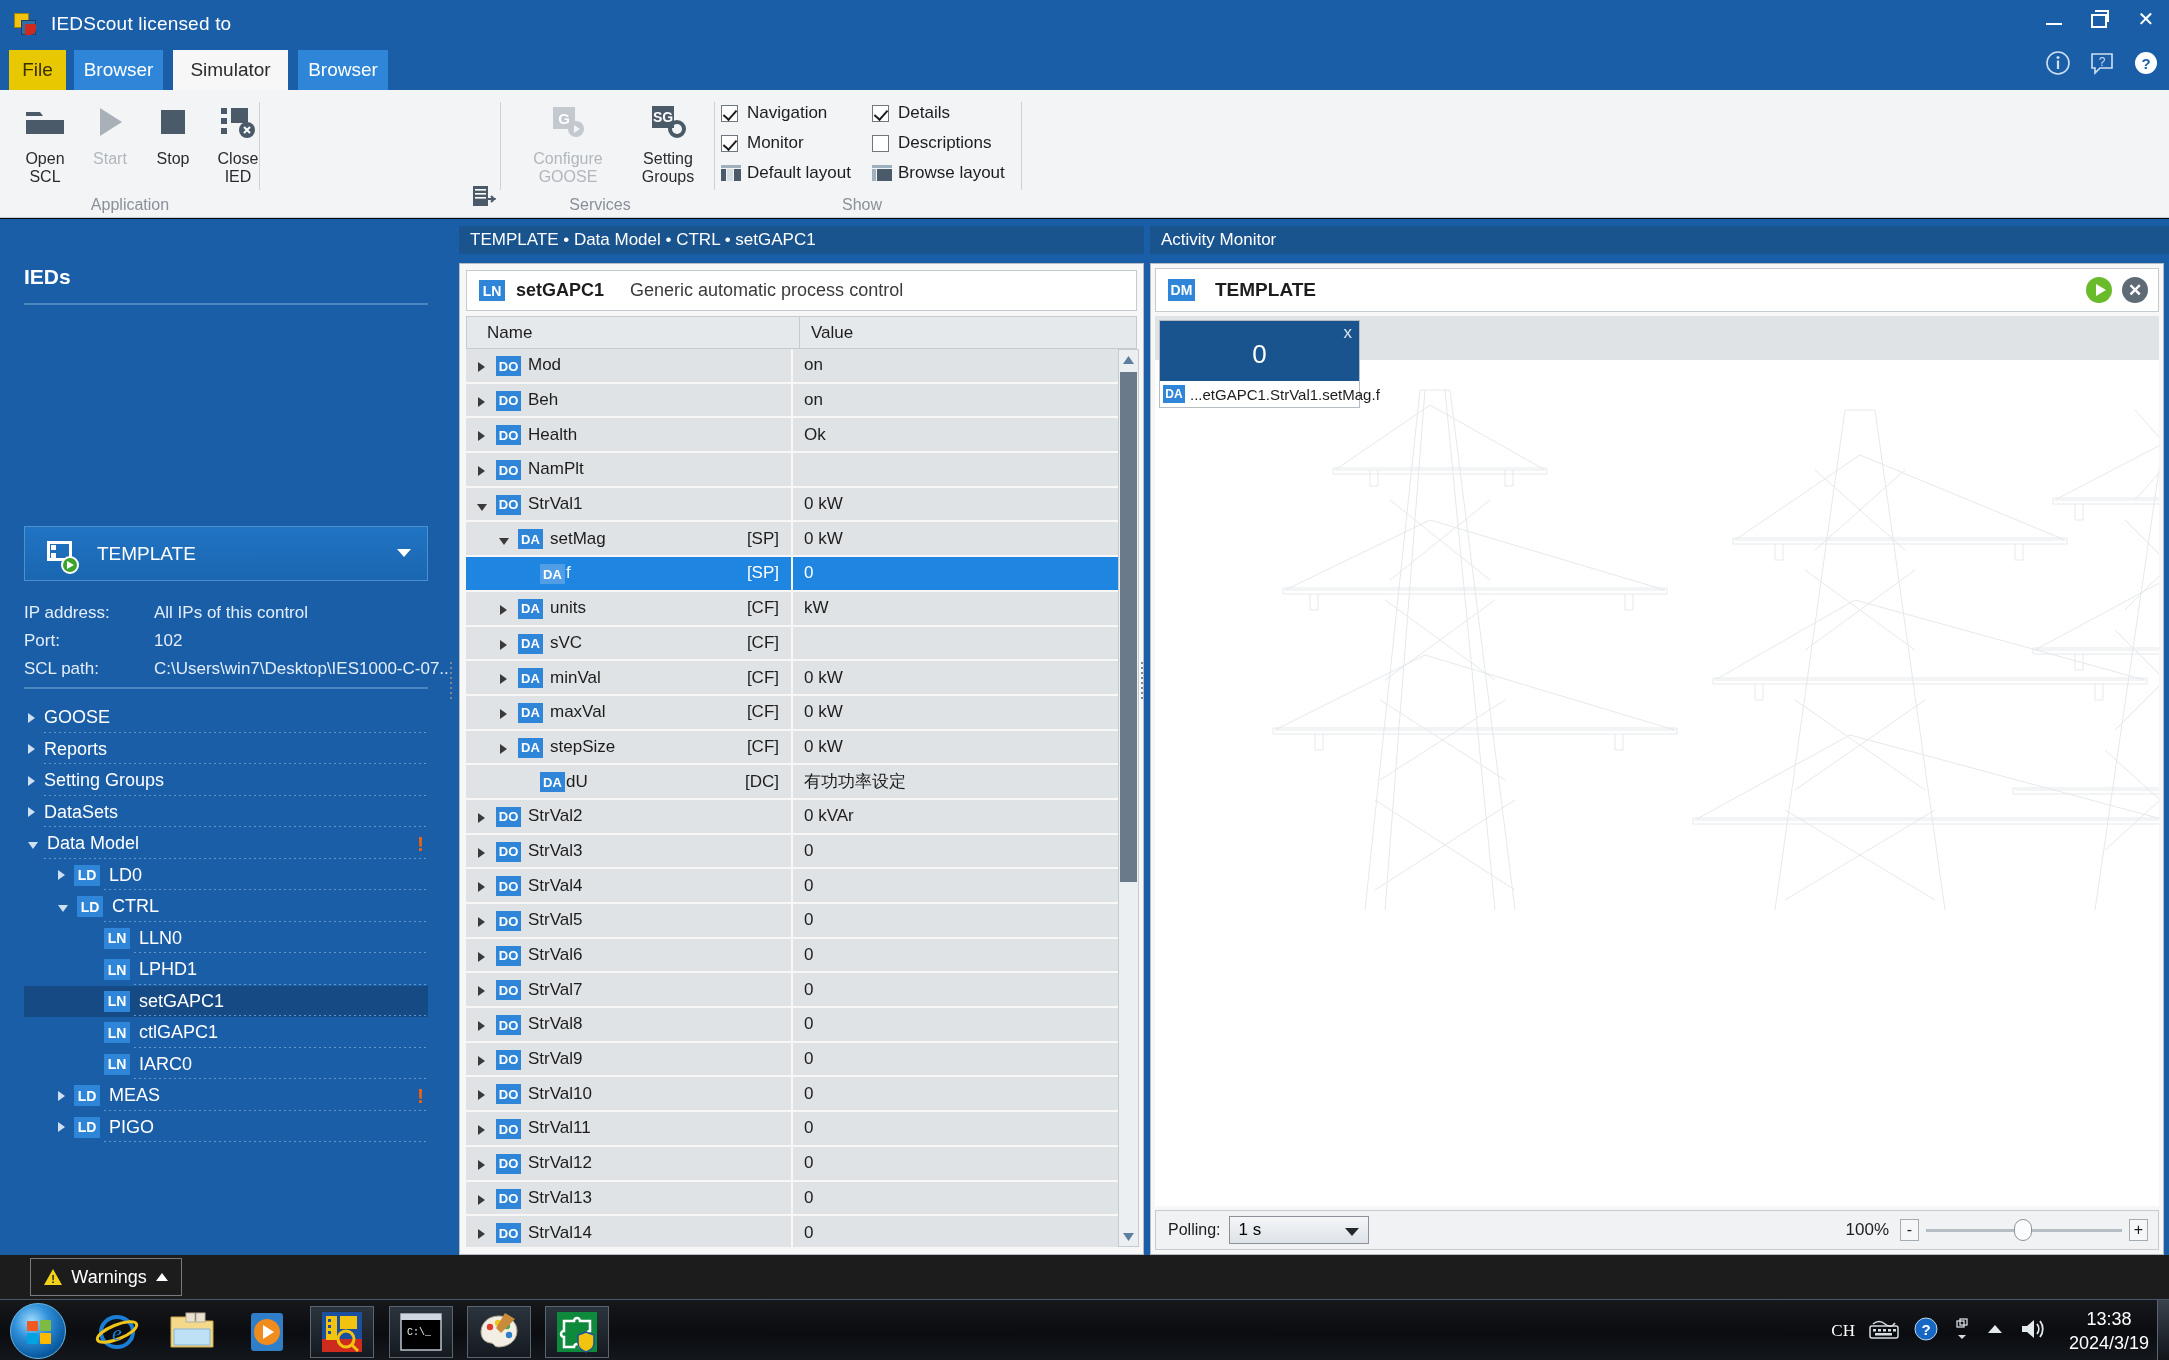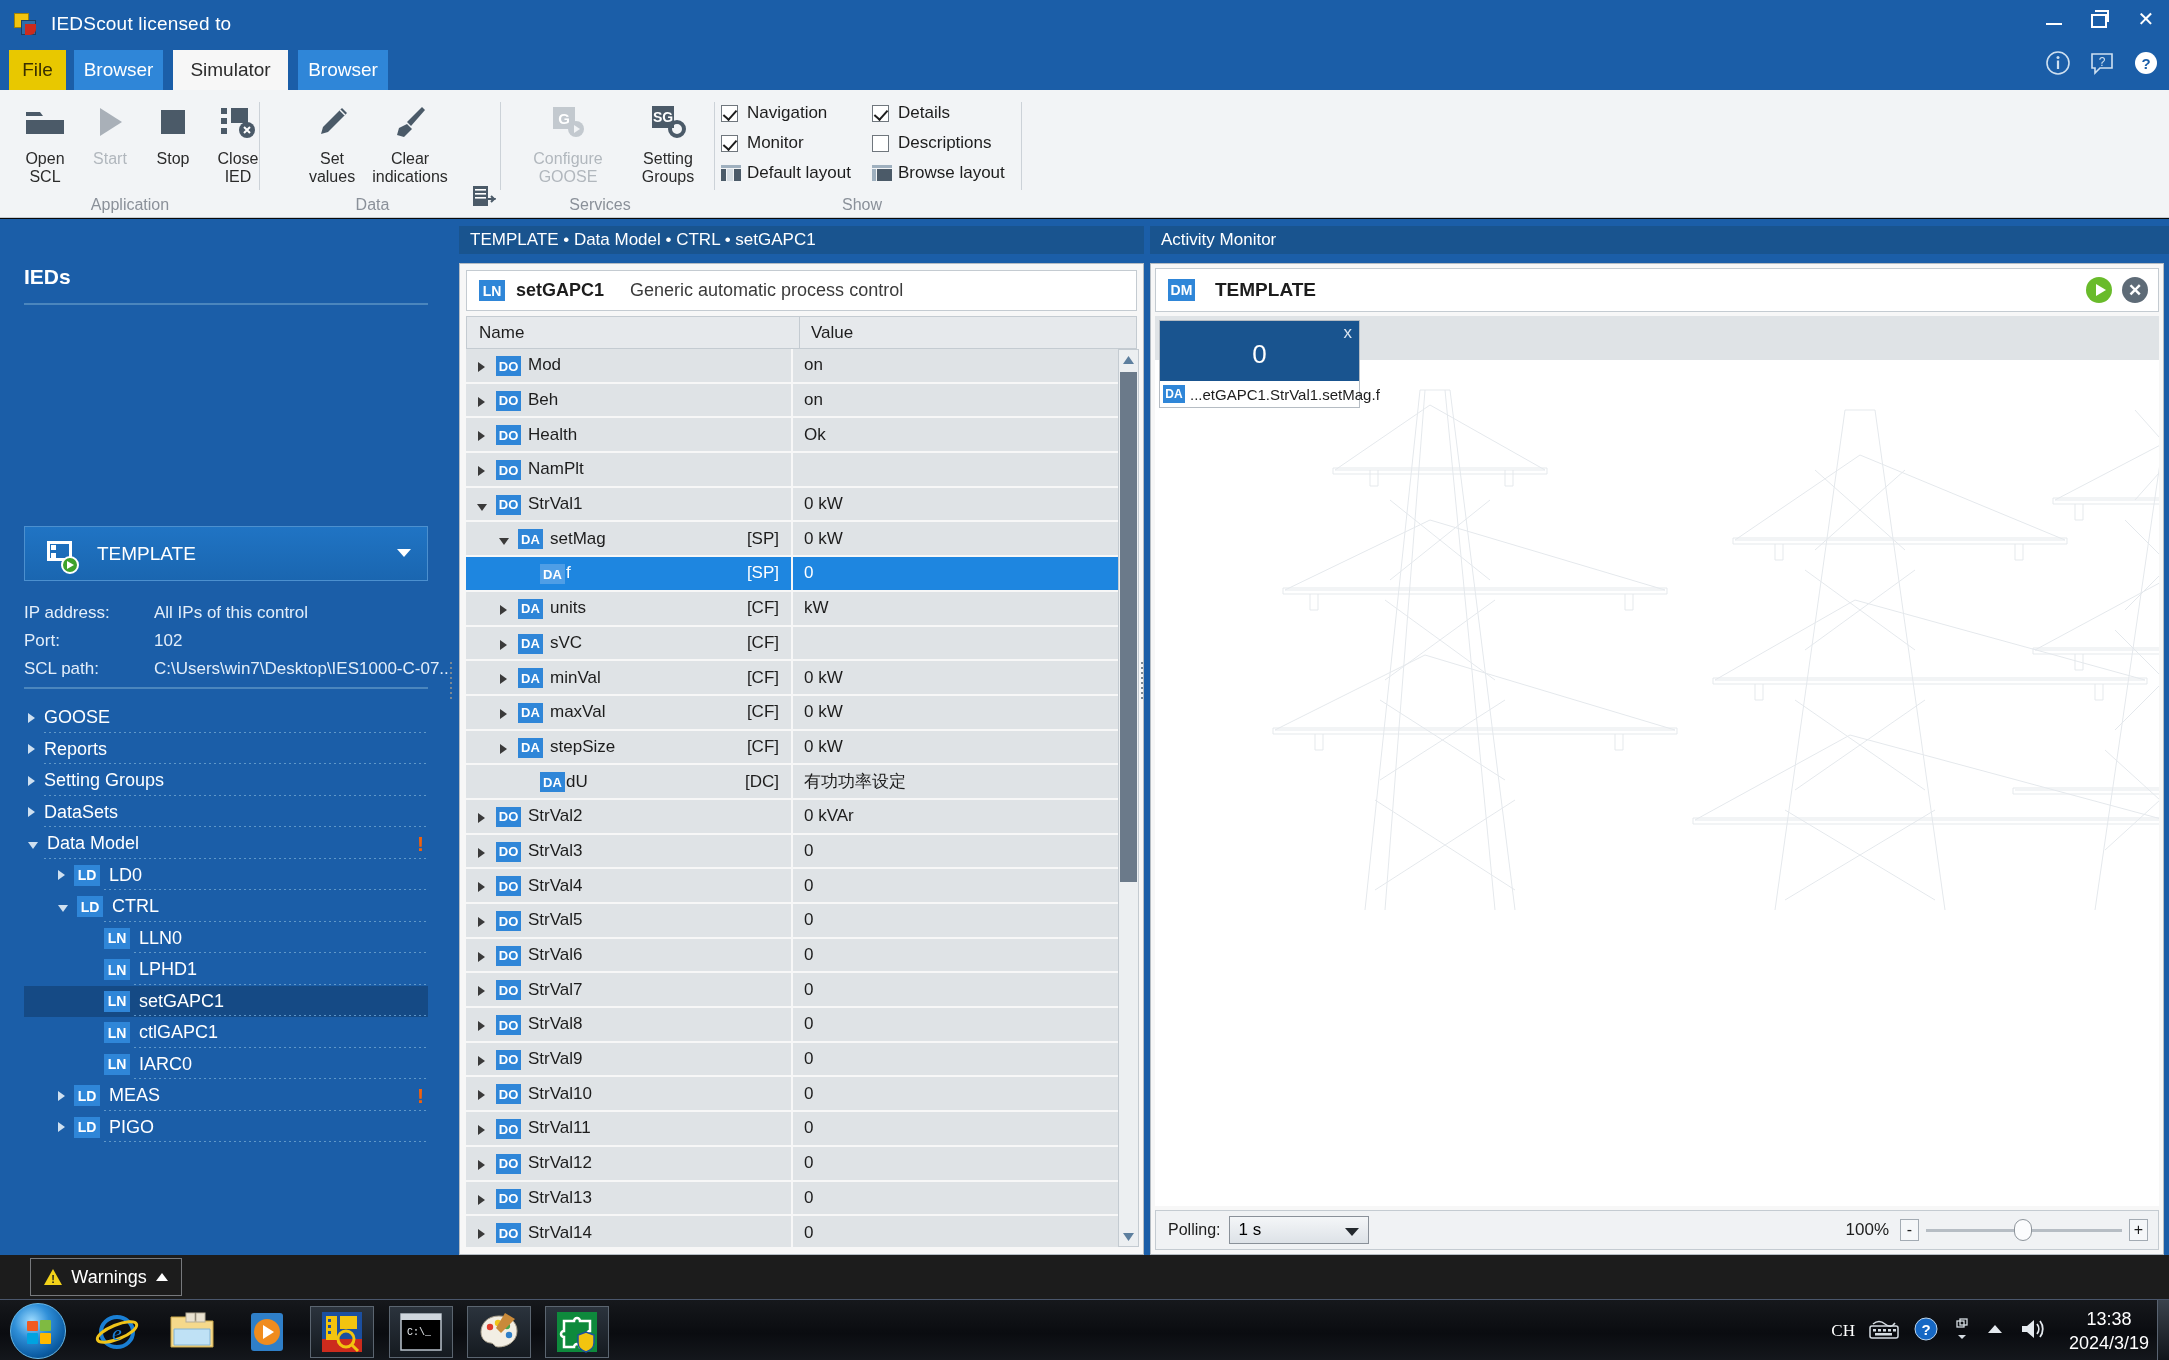--- a/index.html
+++ b/index.html
@@ -117,21 +117,21 @@
       font-size:17px; display:flex; align-items:center; padding-left:11px;}
   .cp-body { position:absolute; left:0; top:44px; width:685px; height:992px; background:#f7f7f7; border:1px solid #b5bcc3;}
   .ln-head { position:absolute; left:6px; top:6px; right:6px; height:41px; background:#fff; border:1px solid #c4cbd1;
       display:flex; align-items:center; padding-left:12px;}
   .ln-badge { background:#2f86d8; color:#fff; font-size:14px; font-weight:bold; width:26px;height:21px;
       display:inline-flex; align-items:center;justify-content:center; flex:none;}
   .ln-name { margin-left:11px; font-size:18px; font-weight:bold; color:#1d1d1d;}
   .ln-desc { margin-left:26px; font-size:18px; color:#3b3b3b;}
   .thead { position:absolute; left:6px; top:52px; right:6px; height:33px; background:#e6e9ec; border:1px solid #c4cbd1;
       display:flex; font-size:17px; color:#1d1d1d;}
-  .th-name { width:333px; display:flex; align-items:center; padding-left:12px; border-right:1px solid #c4cbd1;}
+  .th-name { width:333px; display:flex; align-items:center; padding-left:20px; border-right:1px solid #c4cbd1;}
   .th-val { flex:1; display:flex; align-items:center; padding-left:11px;}
   .tbl { position:absolute; left:6px; top:85px; width:657px; bottom:7px; overflow:hidden; background:#f7f7f7;}
   .trow { height:34.7px; display:flex; align-items:center; background:#dfe3e6; border-bottom:2px solid #f7f7f7; font-size:17px; color:#1d1d1d; cursor:pointer;}
   .trow.sel { background:#1e86e0; color:#fff; }
   .tc-name { width:327px; display:flex; align-items:center; position:relative; height:100%; border-right:2px solid #f7f7f7;}
   .tc-val { flex:1; padding-left:11px; }
   .tarrow { width:0;height:0;border-left:7px solid #3a3a3a;border-top:5px solid transparent;border-bottom:5px solid transparent; flex:none; position:absolute;}
   .tarrow.open { border:none; border-top:7px solid #3a3a3a;border-left:5px solid transparent;border-right:5px solid transparent; margin-top:3px;}
   .tbadge { position:absolute; display:inline-flex; align-items:center; justify-content:center; background:#2f86d8; color:#fff;
       font-size:13px; font-weight:bold; width:25px; height:20px;}
@@ -300,43 +300,20 @@
               <path d="M25 22 l6 6 M31 22 l-6 6" stroke="#fff" stroke-width="2"></path>
           </svg>
         </div>
         <span class="rl">Close</span>
         <span class="rl">IED</span>
       </div>
       <div class="glabel" style="width:260px;">Application</div>
       <div class="gsep" style="right:25px;"></div>
     </div>
 
-    <div class="rgroup" style="left:285px; width:200px;">
-      <div class="rbtn" style="left:5px;">
-        <div class="ri">
-          <svg width="36" height="34" viewBox="0 0 36 34">
-              <path d="M28 3 l5 5 -19 19 -7 2 2 -7 z" fill="#4b5a68"></path>
-              <path d="M26 5 l5 5" stroke="#f2f4f6" stroke-width="1.5"></path>
-            </svg>
-        </div>
-        <span class="rl">Set</span>
-        <span class="rl">values</span>
-      </div>
-      <div class="rbtn" style="left:70px; width:110px;">
-        <div class="ri">
-          <svg width="36" height="34" viewBox="0 0 36 34">
-              <path d="M30 2 l3 3 -14 16 -4 -4 z" fill="#4b5a68"></path>
-              <path d="M15 19 l5 5 -8 8 -7 -2 2 -7 z" fill="#4b5a68"></path>
-            </svg>
-        </div>
-        <span class="rl">Clear</span>
-        <span class="rl">indications</span>
-      </div>
-      <div class="glabel" style="width:175px;">Data</div>
-    </div>
 
     <div style="position:absolute; left:470px; top:95px; width:26px; height:26px;">
       <svg width="26" height="26" viewBox="0 0 26 26">
           <rect x="3" y="1" width="15" height="20" fill="#4b5a68"></rect>
           <rect x="5" y="4" width="11" height="1.6" fill="#fff"></rect>
           <rect x="5" y="8" width="11" height="1.6" fill="#fff"></rect>
           <rect x="5" y="12" width="11" height="1.6" fill="#fff"></rect>
           <path d="M17 14 l7 0 -3 -3 M17 14 l7 0 -3 3" stroke="#4b5a68" stroke-width="2" fill="none"></path>
         </svg>
     </div>

